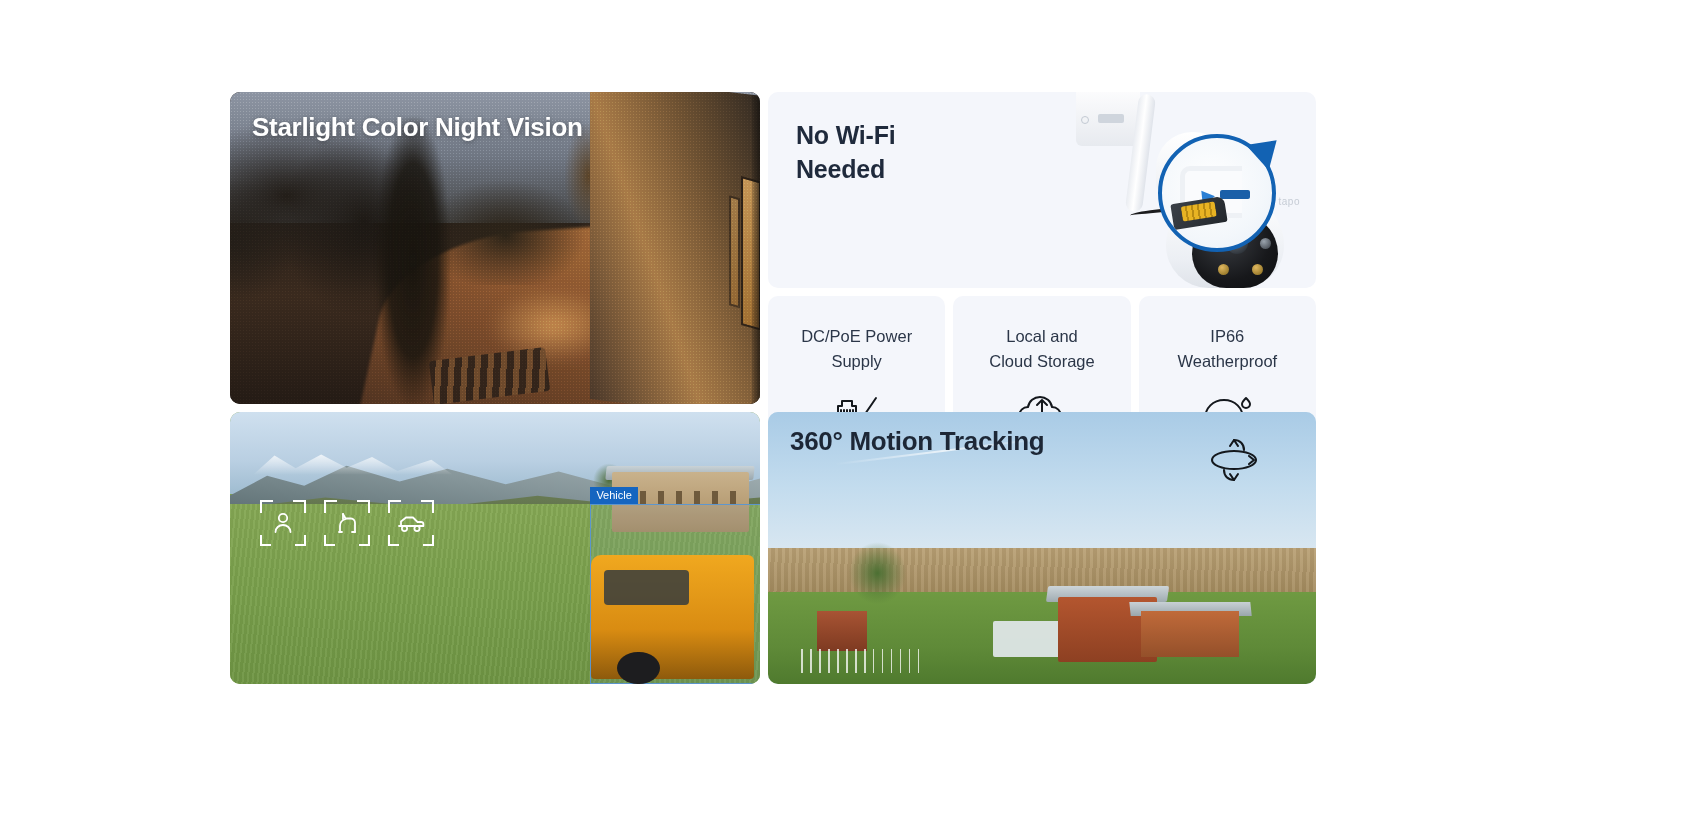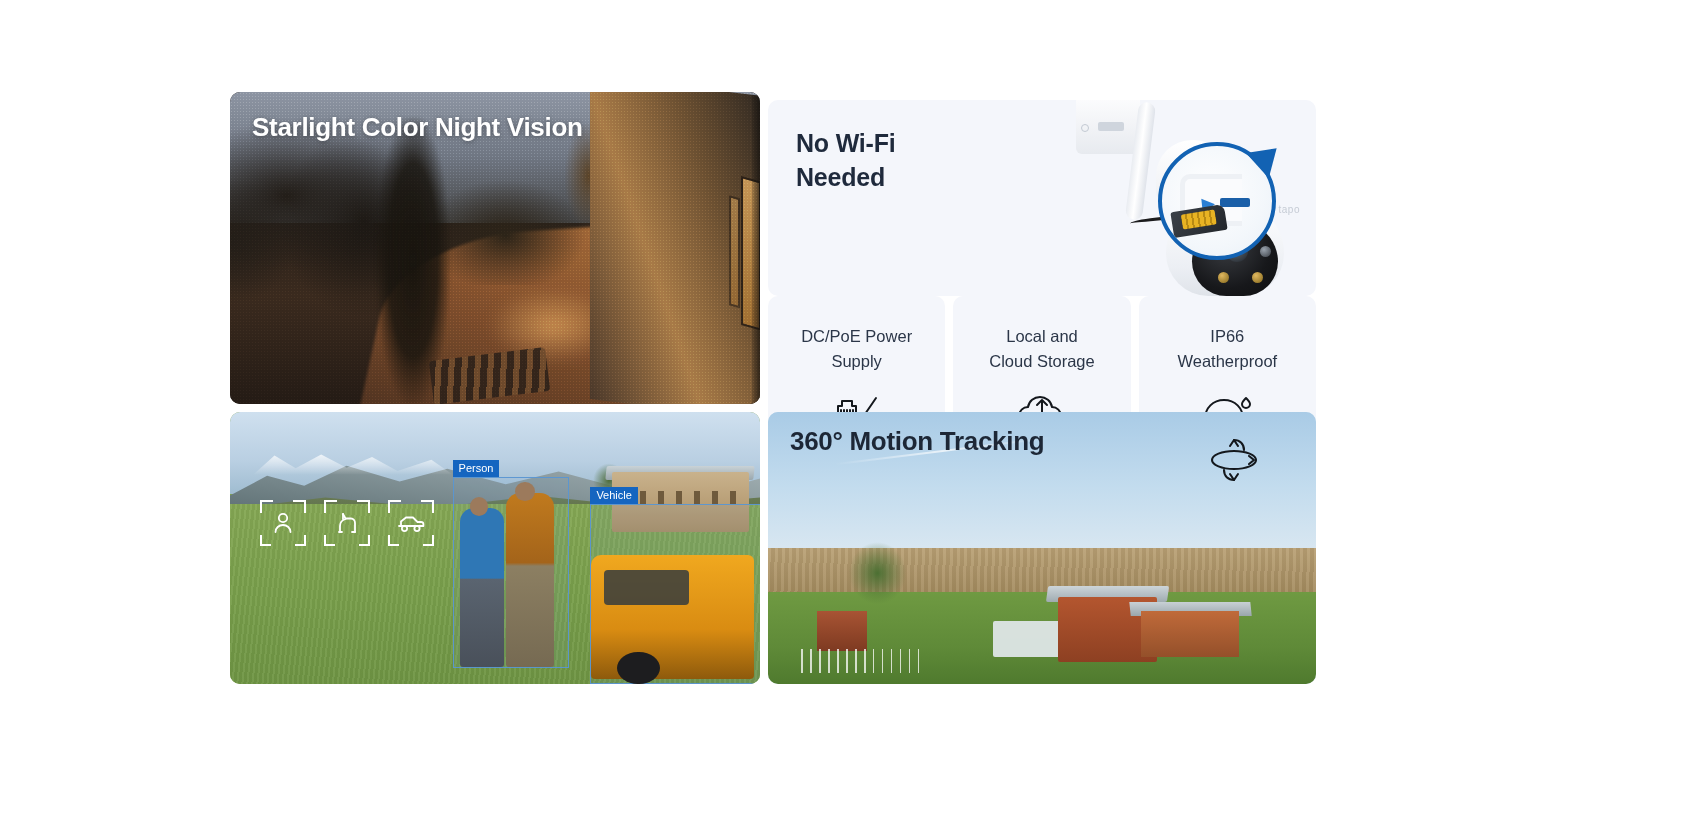--- a/index.html
+++ b/index.html
@@ -419,21 +419,21 @@
         <div class="window-b"></div>
         <div class="window-a"></div>
         <div class="curtain-dark"></div>
       </div>
       <div class="noise"></div>
     </div>
     <div class="tile-title">Starlight Color Night Vision</div>
   </div>
 
   <div style="position:relative;">
-    <div class="tile product-panel" style="position:absolute;left:0;top:8px;width:548px;height:196px;">
+    <div class="tile product-panel" style="position:absolute;left:0;top:0;width:548px;height:196px;">
       <div class="panel-title">No Wi-Fi
 Needed</div>
 
       <div class="cam-art">
         <div class="cam-bracket"></div>
         <div class="cam-bracket-slot"></div>
         <div class="cam-screw"></div>
         <div class="antenna"></div>
         <div class="cam-neck"></div>
         <div class="cam-body"></div>
@@ -558,27 +558,20 @@
 
 
     <div class="det-box box-vehicle">
       <span class="det-tag">Vehicle</span>
       <div class="car">
         <div class="car-window"></div>
         <div class="wheel"></div>
       </div>
     </div>
 
-    <div class="det-box box-person">
-      <span class="det-tag">Person</span>
-      <div class="person-a"></div>
-      <div class="person-b"></div>
-      <div class="head-a"></div>
-      <div class="head-b"></div>
-    </div>
   </div>
 
   <div class="tile motion-tile">
     <div style="position:absolute;inset:0;">
       <div class="m-sky"></div>
       <div class="m-contrail"></div>
       <div class="m-fielddist"></div>
       <div class="m-plowed"></div>
       <div class="m-grass"></div>
       <div class="m-tree"></div>

